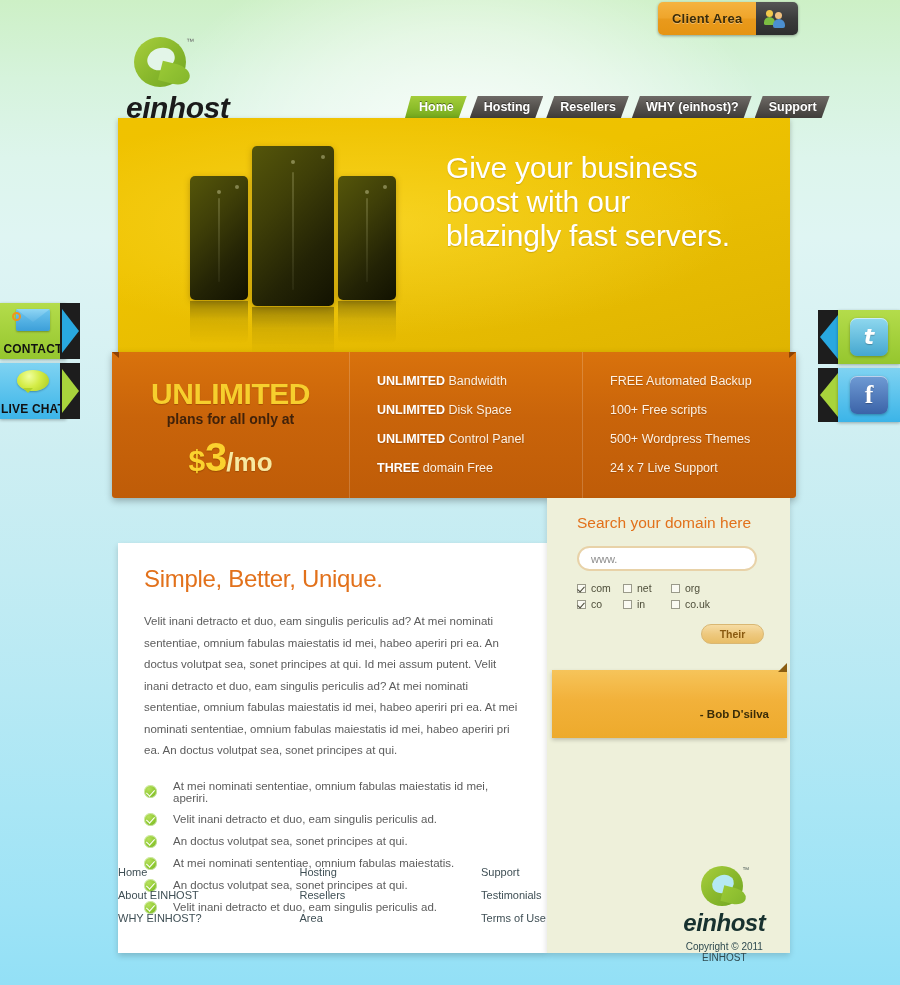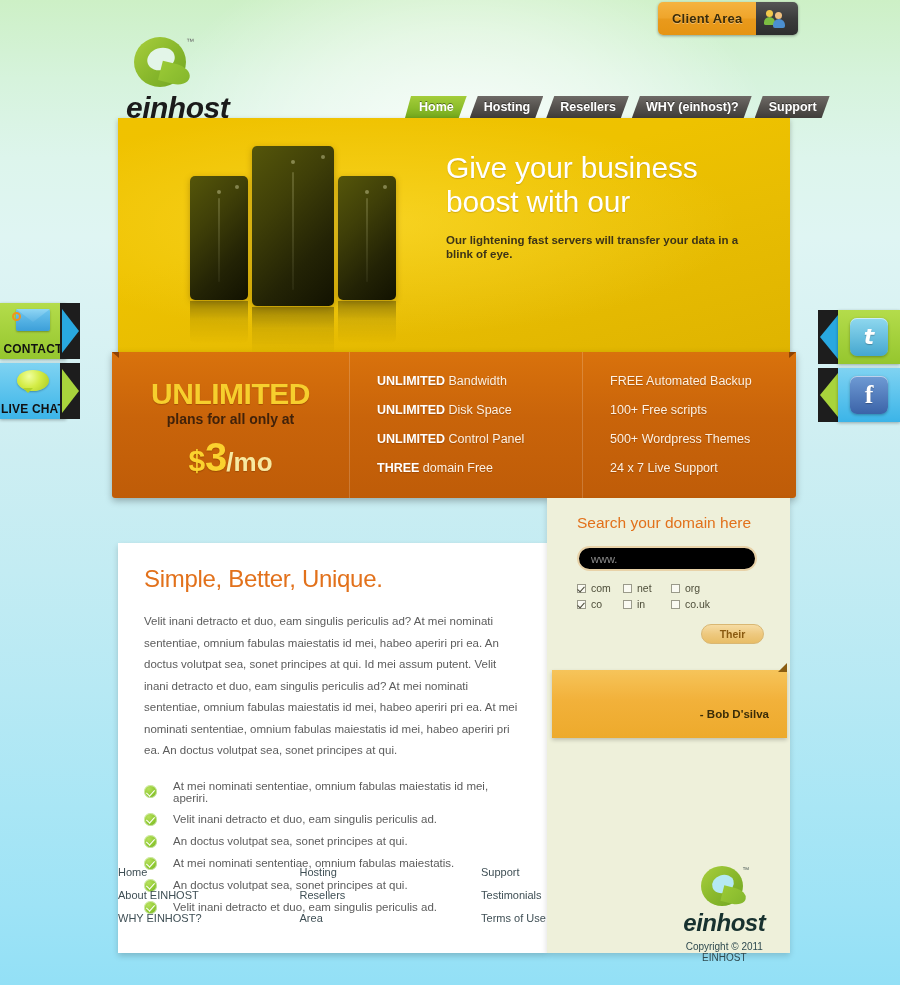--- a/index.html
+++ b/index.html
@@ -239,21 +239,21 @@
     width: 243px; background: #eef0da;
     box-shadow: 0 3px 6px rgba(0,0,0,.15);
     position: relative;
   }
   .search-box { padding: 16px 18px 18px 30px; }
   .search-box h3 {
     margin: 0 0 14px 0; font-size: 15.5px; font-weight: normal; color: #e2711b;
   }
   .domain-input {
     width: 180px; height: 25px; border-radius: 13px;
-    border: 2px solid #e8d2a8; background: #000000;
+    border: 2px solid #e8d2a8; background: #ffffff;
     padding: 0 12px; font-size: 11px; color: #8d8d8d;
     font-family: "Liberation Sans", sans-serif; outline: none;
   }
   .tld-grid {
     margin-top: 11px; display: grid;
     grid-template-columns: 46px 48px auto; row-gap: 4px;
     font-size: 10.5px; color: #4e4e3a;
   }
   .tld { display: flex; align-items: center; }
   .cbx {
@@ -460,22 +460,22 @@
           <span class="dot corner"></span>
         </div>
       <div class="refl refl-left"></div>
         <div class="refl refl-mid"></div>
         <div class="refl refl-right"></div>
     </div>
     <div class="hero-copy">
       <h1>
         <span>Give your business</span><br>
         <span>boost with our</span><br>
+        <span>blazingly fast servers.</span>
       </h1>
-      <p>Our lightening fast servers will transfer your data in a blink of eye.</p>
     </div>
   </section>
 
   <section class="band">
     <div class="col col-price">
       <div class="price-hdl">UNLIMITED</div>
       <div class="price-sub">plans for all only at</div>
       <div class="price-amt">
         <span class="cur">$</span><span class="num">3</span><span class="per">/mo</span>
       </div>

